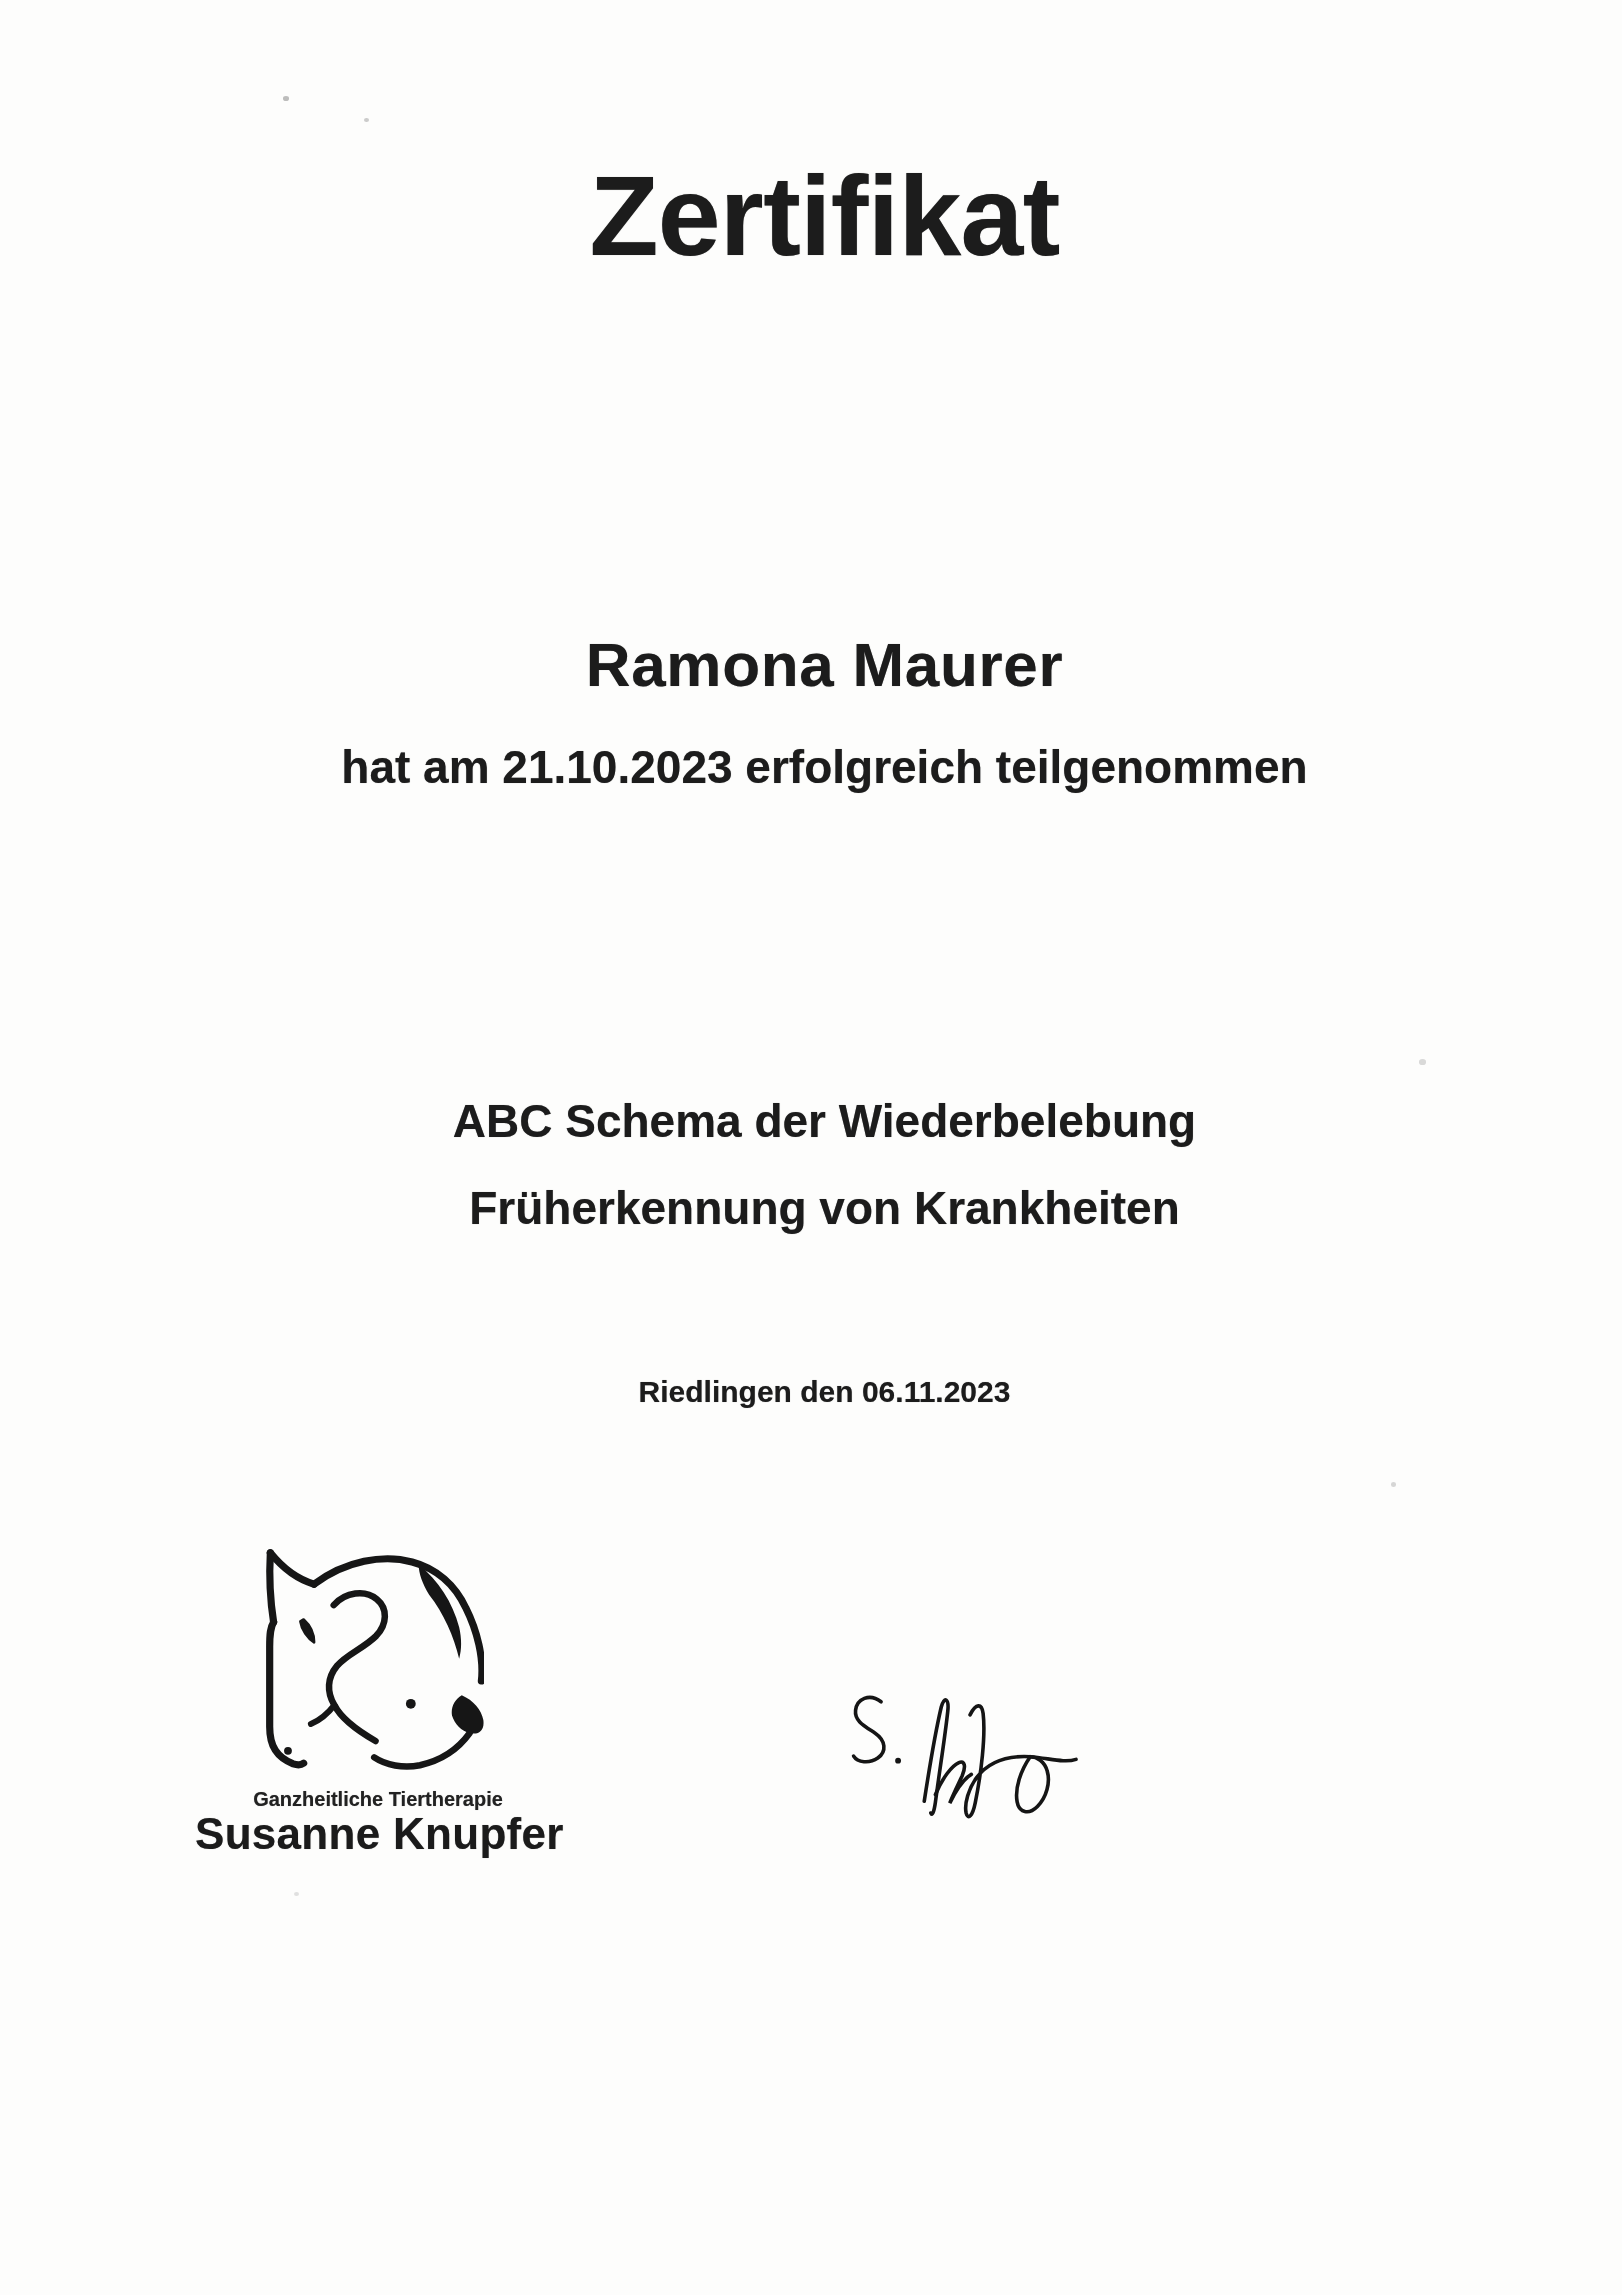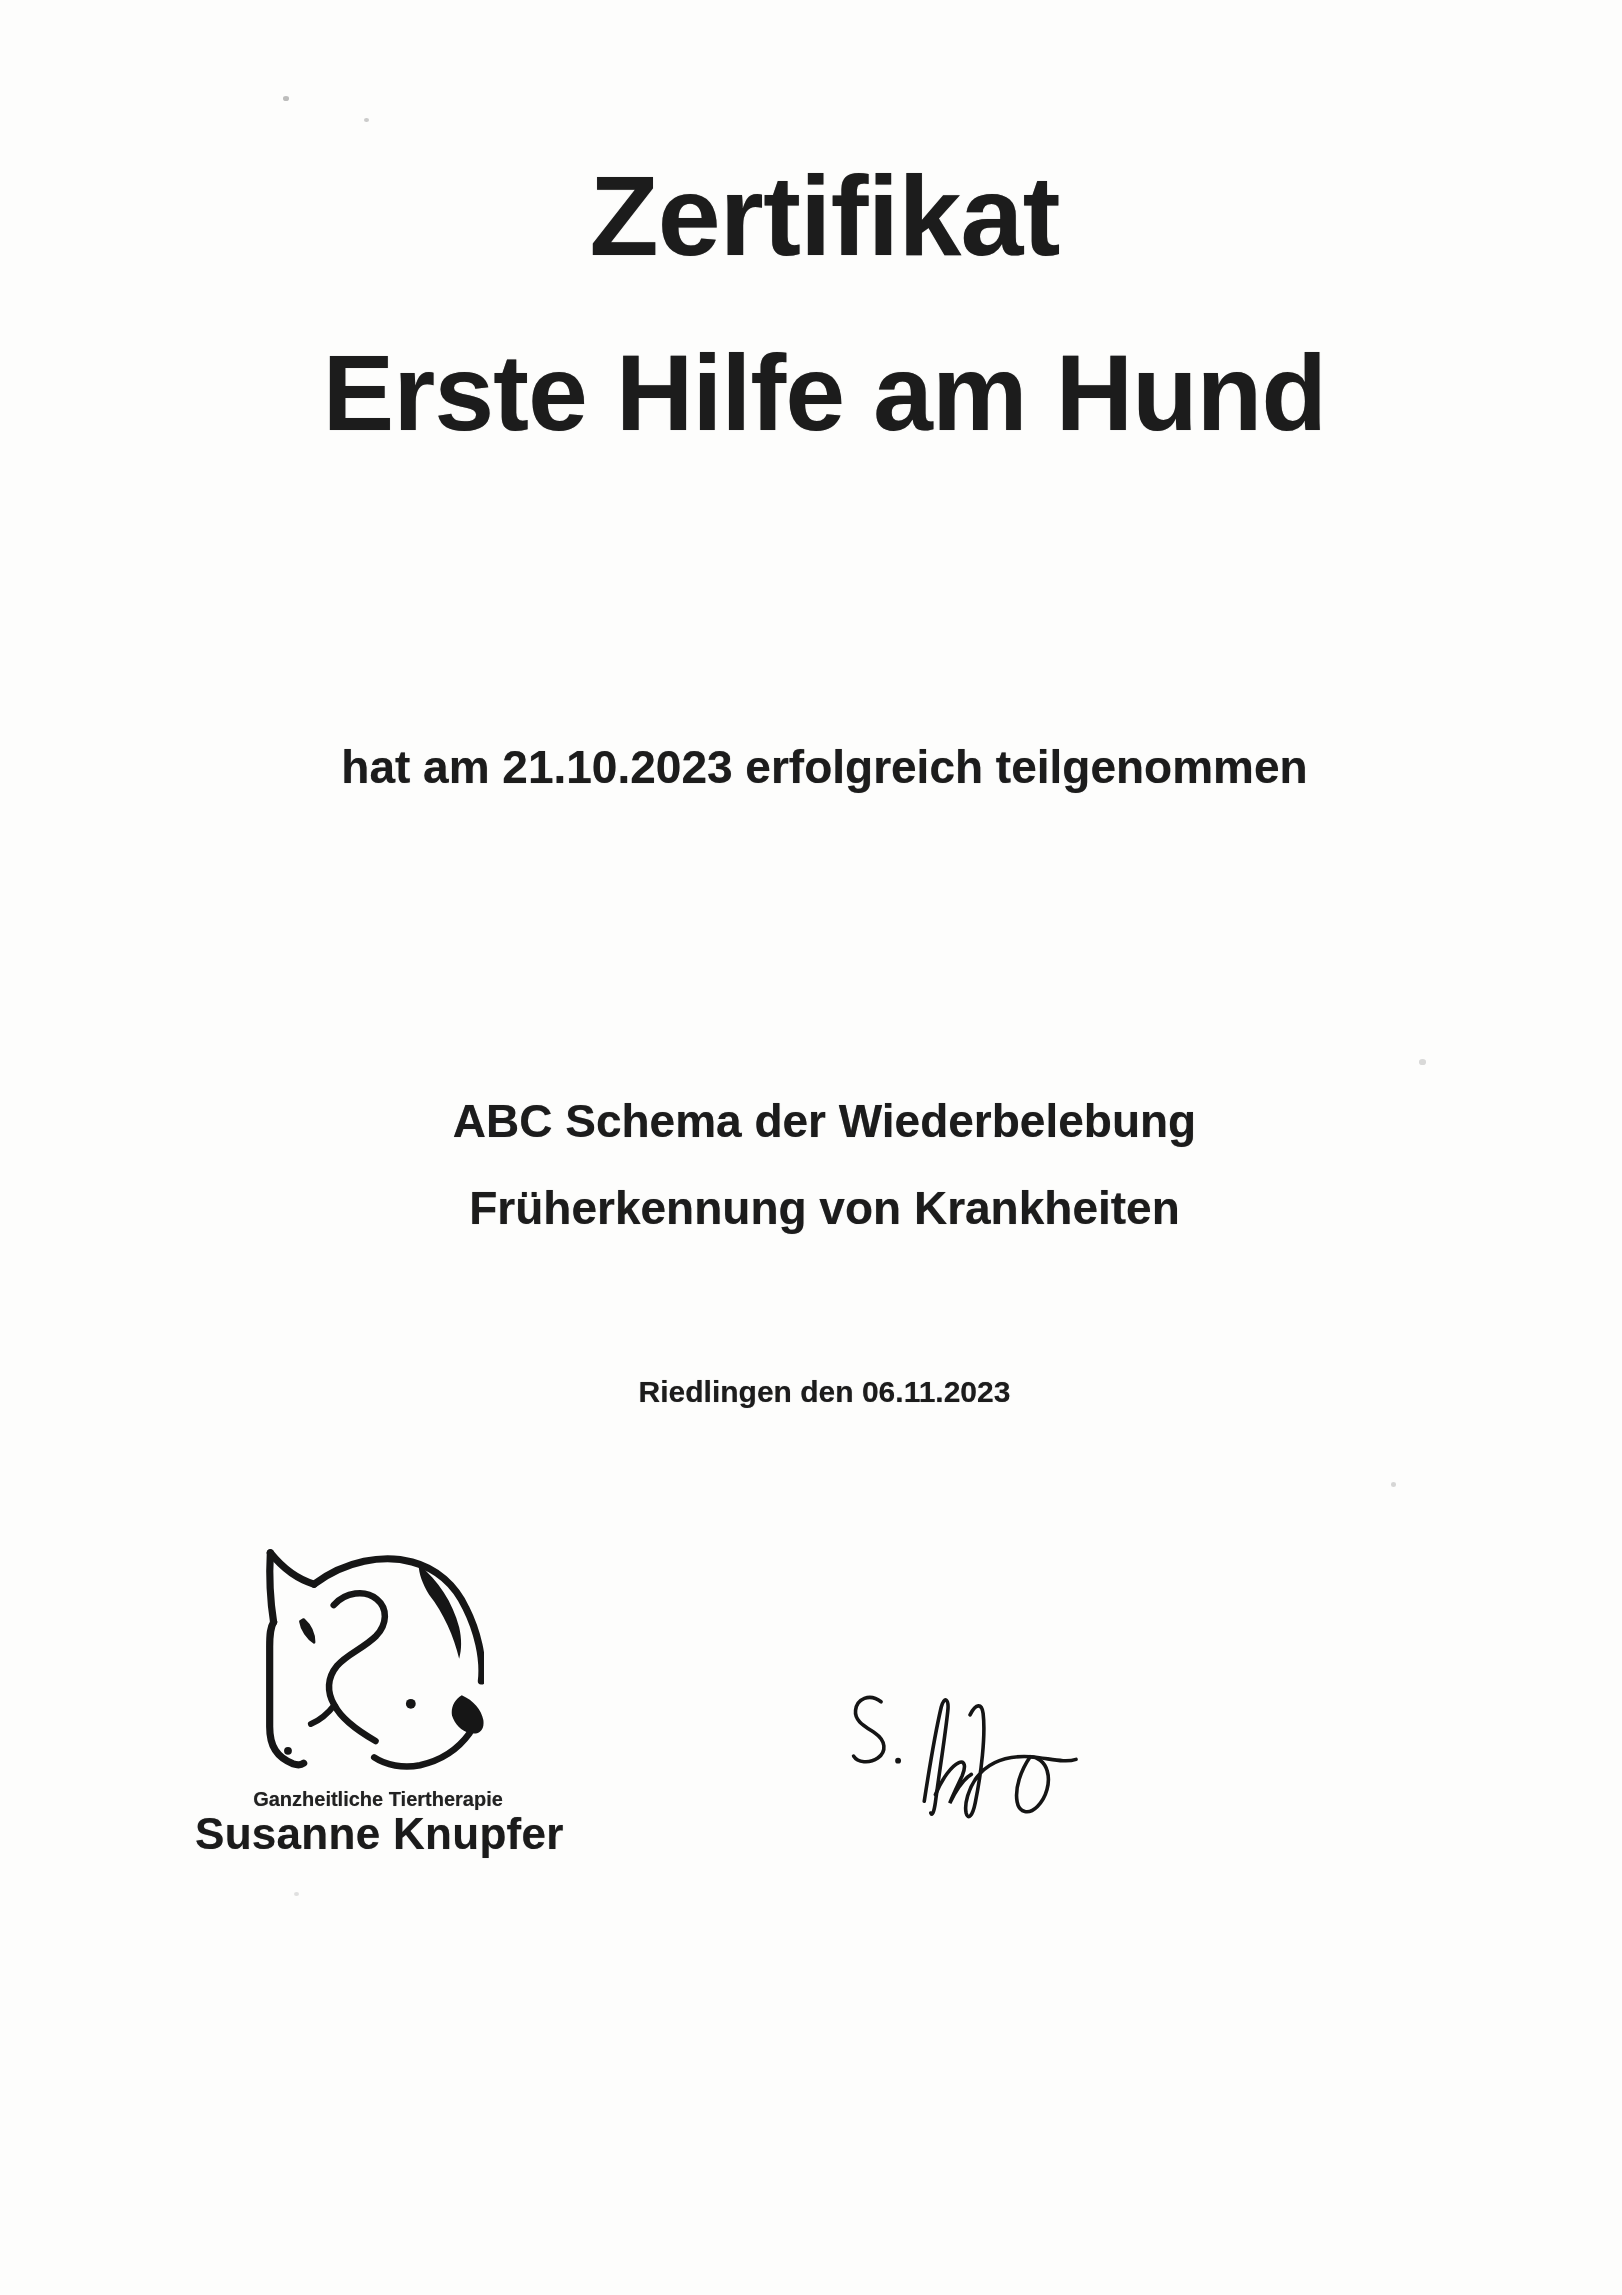--- a/index.html
+++ b/index.html
@@ -90,21 +90,21 @@
   .speck-3 { left: 1419px; top: 1059px; width: 7.2px; height: 5.9px;  background: rgba(150,150,150,0.35); }
   .speck-4 { left: 1391px; top: 1482px; width: 5.2px;  height: 4.6px;  background: rgba(140,140,140,0.35); }
   .speck-5 { left: 294px;  top: 1892px; width: 4.6px;  height: 3.9px;  background: rgba(160,160,160,0.30); }
 </style>
 </head>
 <body>
 
 <div class="page">
 
   <div class="line t-title">Zertifikat</div>
-  <div class="line t-sub">Erste Hilfe am Hund</div>
+  <div class="line t-name">Ramona Maurer</div>
   <div class="line t-part">hat am 21.10.2023 erfolgreich teilgenommen</div>
 
   <div class="line t-topic topic-2">ABC Schema der Wiederbelebung</div>
   <div class="line t-topic topic-3">Früherkennung von Krankheiten</div>
 
   <div class="line t-place">Riedlingen den 06.11.2023</div>
 
   <div class="logo-block">
     <svg width="230" height="236" viewBox="0 0 352 360" fill="none" xmlns="http://www.w3.org/2000/svg">
 

